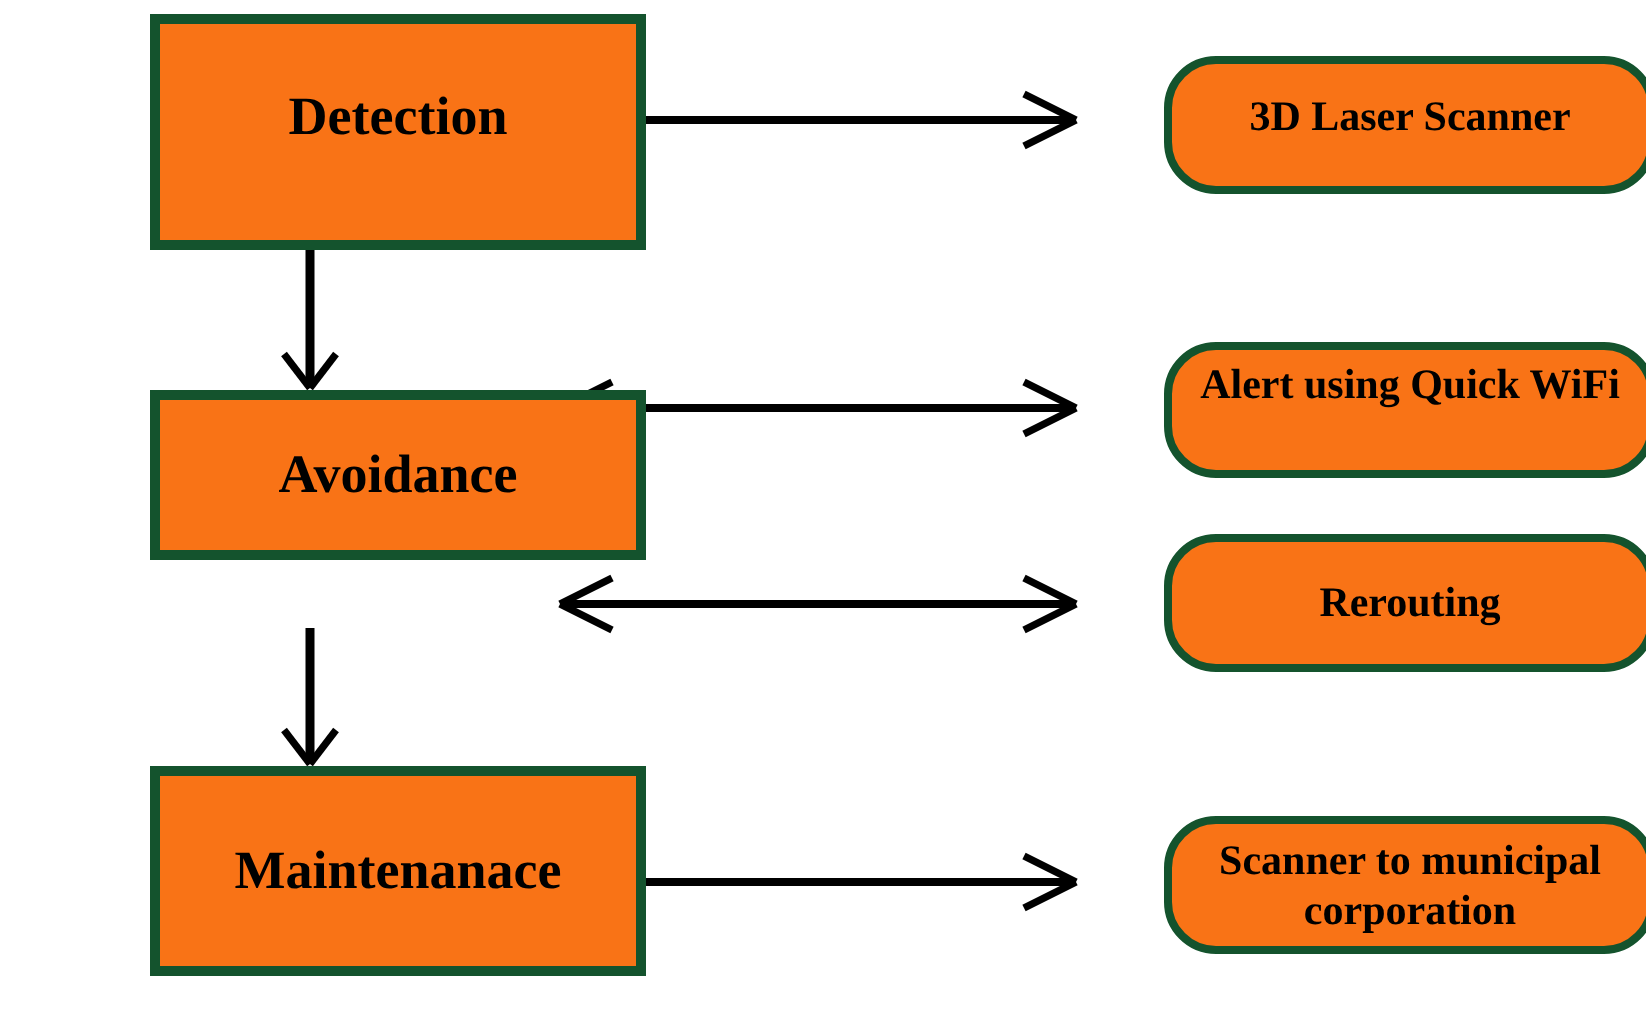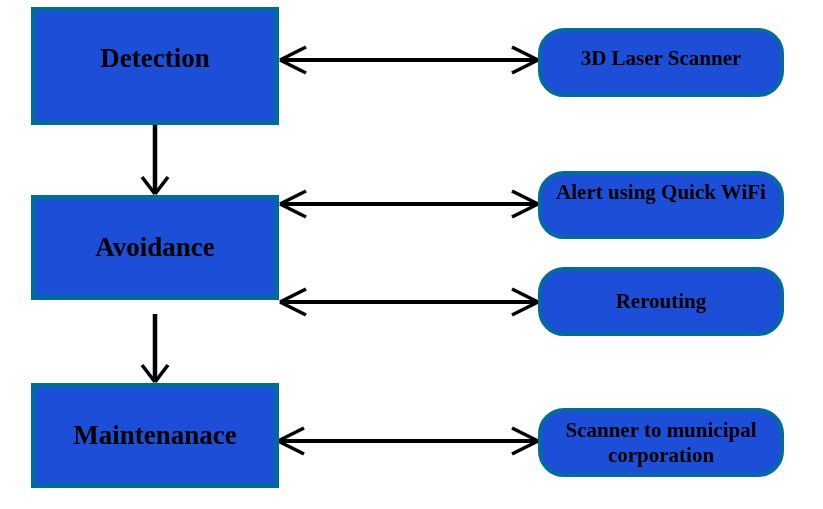--- a/index.html
+++ b/index.html
@@ -25,48 +25,49 @@
   }
   .arrow-layer line {
     stroke: #000000;
     stroke-linecap: butt;
   }
   .shaft { stroke-width: 4px; }
   .vshaft { stroke-width: 4.5px; }
   .leg { stroke-width: 3.6px; }
   .box {
     position: absolute;
-    background: #1d4ed8;
-    border: 5px solid #0369a1;
+    background: #f97316;
+    border: 5px solid #14532d;
     box-sizing: border-box;
     display: flex;
     align-items: center;
     justify-content: center;
     text-align: center;
     color: #000000;
     font-weight: bold;
+    margin-left: 44px;
   }
   .stage-box {
     left: 31px;
     width: 248px;
     height: 118px;
     font-size: 27px;
   }
   .component-box {
     left: 538px;
     width: 246px;
     height: 69px;
     border-width: 4px;
     font-size: 21px;
     line-height: 25px;
     padding: 0 4px;
     border-radius: 26px;
   }
   #box-detection   { top: 7px;   padding-bottom: 16px; }
-  #box-avoidance   { top: 195px; height: 105px; }
+  #box-avoidance   { top: 195px; height: 85px; }
   #box-maintenance { top: 383px; height: 105px; }
   #box-laser       { top: 28px;  padding-bottom: 8px; }
   #box-alert       { top: 171px; height: 68px; padding-bottom: 26px; }
   #box-rerouting   { top: 267px; }
   #box-report      { top: 408px; }
   .label { display: inline-block; }
 </style>
 </head>
 <body>
 

